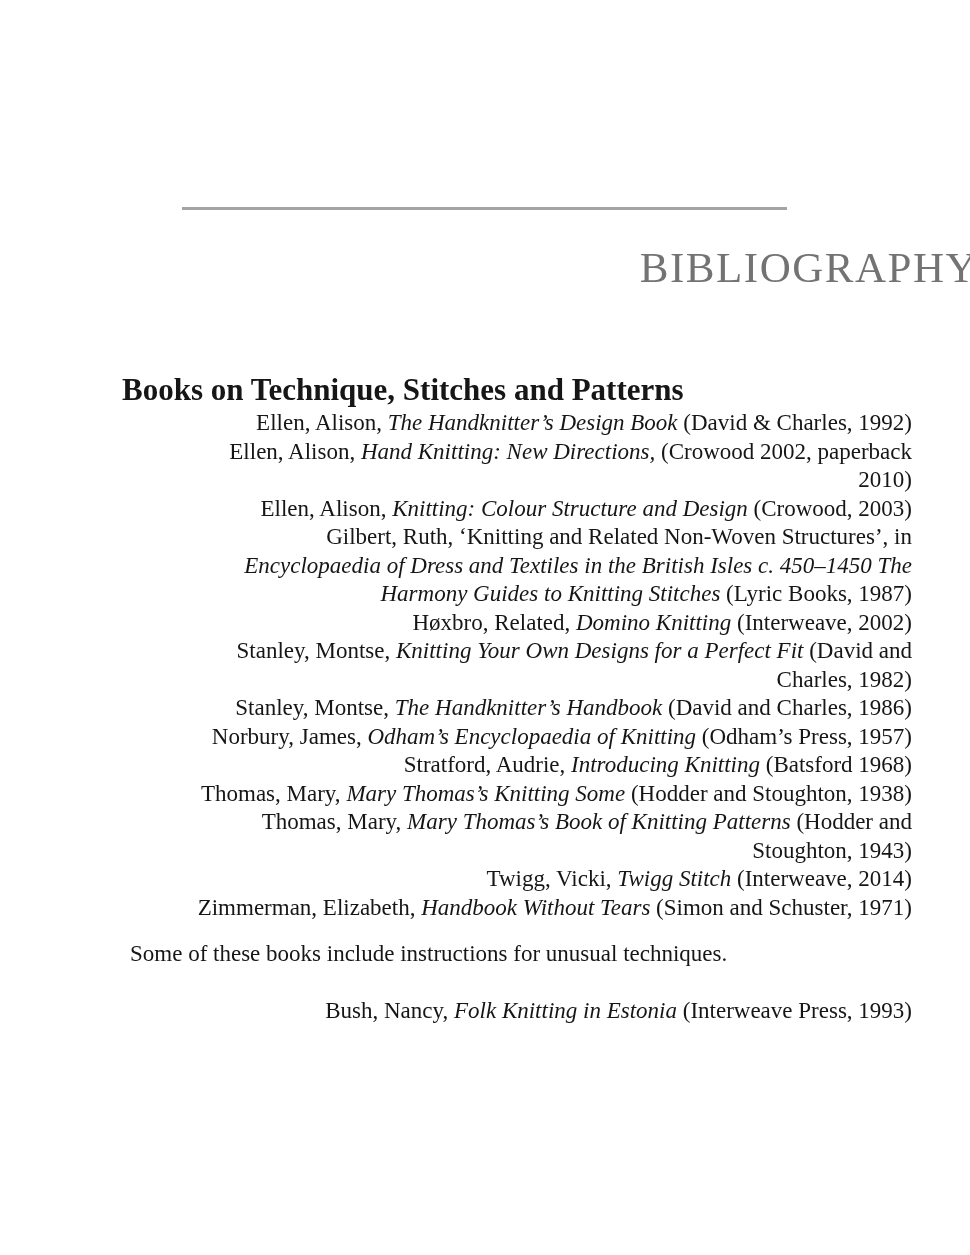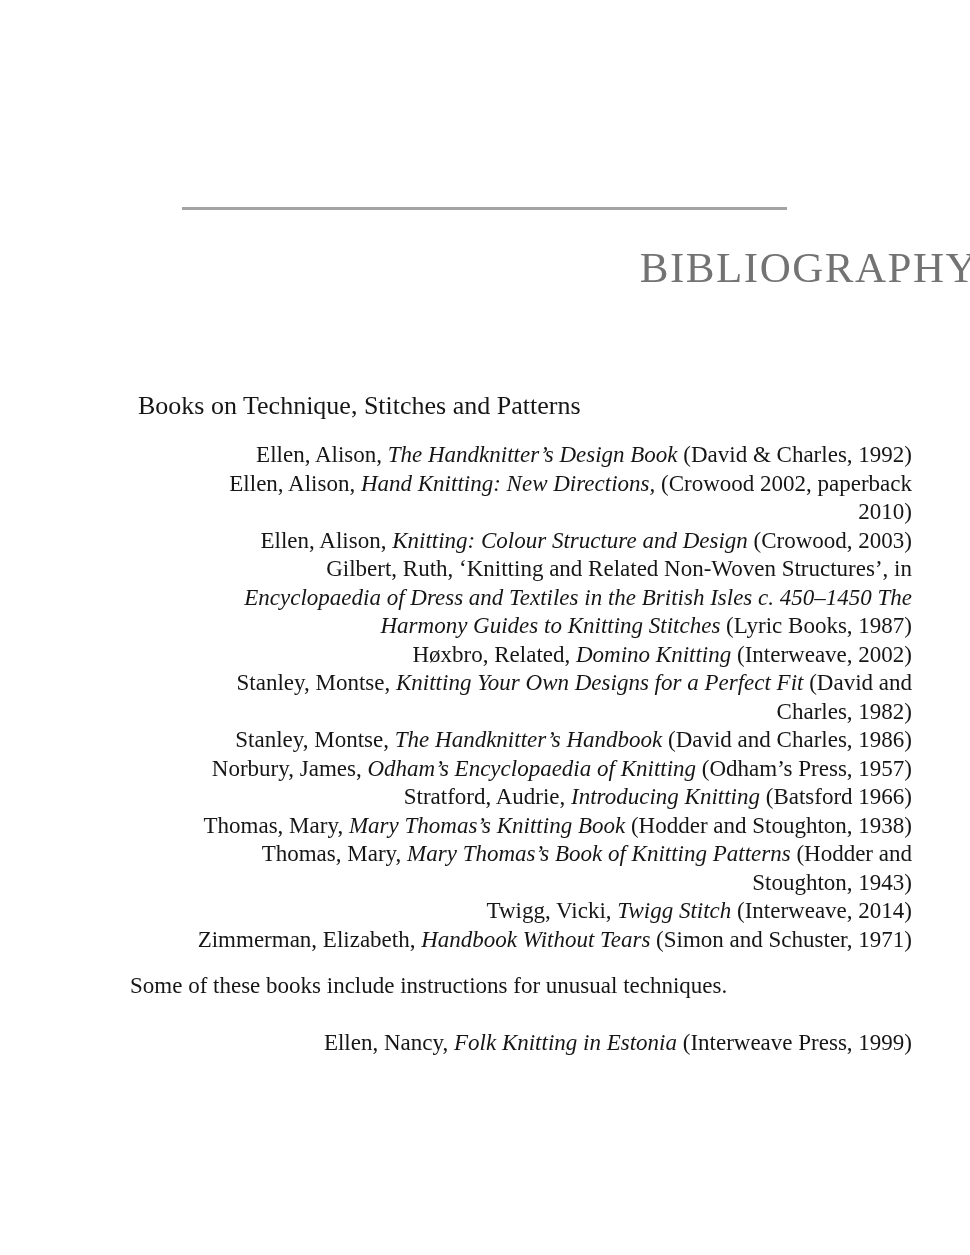--- a/index.html
+++ b/index.html
@@ -38,24 +38,24 @@
     font-weight: normal;
     padding-left: 8px;
   }
   .content {
     position: absolute;
     left: 122px;
     top: 370px;
     width: 790px;
   }
   .section-heading {
-    font-size: 26px;
+    font-size: 31px;
     line-height: 39px;
-    font-weight: normal;
-    margin: 16px;
+    font-weight: bold;
+    margin: 0;
   }
   .entries {
     font-size: 23px;
     line-height: 28.5px;
   }
   .bib-line { white-space: nowrap; text-align: right; }
   .bib-line.cont { padding-left: 24px; }
   .it { font-style: italic; }
   .rm { font-style: normal; }
   .section-2 .section-heading { margin-top: 52px; }
@@ -85,30 +85,30 @@
           <div class="bib-line cont"><span class="rm">2010)</span></div>
           <div class="bib-line"><span class="rm">Ellen, Alison, </span><span class="it">Knitting: Colour Structure and Design</span><span class="rm"> (Crowood, 2003)</span></div>
           <div class="bib-line"><span class="rm">Gilbert, Ruth, ‘Knitting and Related Non-Woven Structures’, in</span></div>
           <div class="bib-line cont"><span class="it">Encyclopaedia of Dress and Textiles in the British Isles c. 450–1450 The</span></div>
           <div class="bib-line cont"><span class="it">Harmony Guides to Knitting Stitches</span><span class="rm"> (Lyric Books, 1987)</span></div>
           <div class="bib-line"><span class="rm">Høxbro, Related, </span><span class="it">Domino Knitting</span><span class="rm"> (Interweave, 2002)</span></div>
           <div class="bib-line"><span class="rm">Stanley, Montse, </span><span class="it">Knitting Your Own Designs for a Perfect Fit</span><span class="rm"> (David and</span></div>
           <div class="bib-line cont"><span class="rm">Charles, 1982)</span></div>
           <div class="bib-line"><span class="rm">Stanley, Montse, </span><span class="it">The Handknitter’s Handbook</span><span class="rm"> (David and Charles, 1986)</span></div>
           <div class="bib-line"><span class="rm">Norbury, James, </span><span class="it">Odham’s Encyclopaedia of Knitting</span><span class="rm"> (Odham’s Press, 1957)</span></div>
-          <div class="bib-line"><span class="rm">Stratford, Audrie, </span><span class="it">Introducing Knitting</span><span class="rm"> (Batsford 1966)</span></div>
-          <div class="bib-line"><span class="rm">Thomas, Mary, </span><span class="it">Mary Thomas’s Knitting Book</span><span class="rm"> (Hodder and Stoughton, 1938)</span></div>
+          <div class="bib-line"><span class="rm">Stratford, Audrie, </span><span class="it">Introducing Knitting</span><span class="rm"> (Batsford 1968)</span></div>
+          <div class="bib-line"><span class="rm">Thomas, Mary, </span><span class="it">Mary Thomas’s Knitting Some</span><span class="rm"> (Hodder and Stoughton, 1938)</span></div>
           <div class="bib-line"><span class="rm">Thomas, Mary, </span><span class="it">Mary Thomas’s Book of Knitting Patterns</span><span class="rm"> (Hodder and</span></div>
           <div class="bib-line cont"><span class="rm">Stoughton, 1943)</span></div>
           <div class="bib-line"><span class="rm">Twigg, Vicki, </span><span class="it">Twigg Stitch</span><span class="rm"> (Interweave, 2014)</span></div>
           <div class="bib-line"><span class="rm">Zimmerman, Elizabeth, </span><span class="it">Handbook Without Tears</span><span class="rm"> (Simon and Schuster, 1971)</span></div>
         </div>
     </div>
 
     <div class="section section-2">
       <p class="section-note">Some of these books include instructions for unusual techniques.</p>
       <div class="entries">
-          <div class="bib-line"><span class="rm">Ellen, Nancy, </span><span class="it">Folk Knitting in Estonia</span><span class="rm"> (Interweave Press, 1999)</span></div>
+          <div class="bib-line"><span class="rm">Bush, Nancy, </span><span class="it">Folk Knitting in Estonia</span><span class="rm"> (Interweave Press, 1993)</span></div>
         </div>
     </div>
 
   </div>
 </div>
 
 </body></html>

